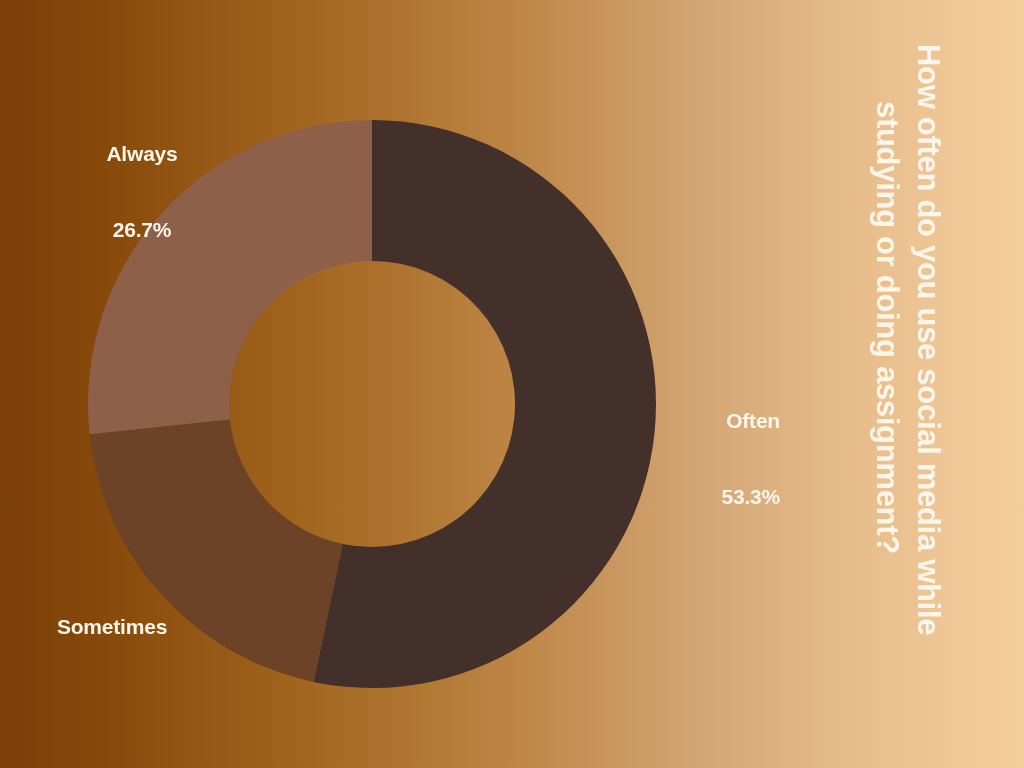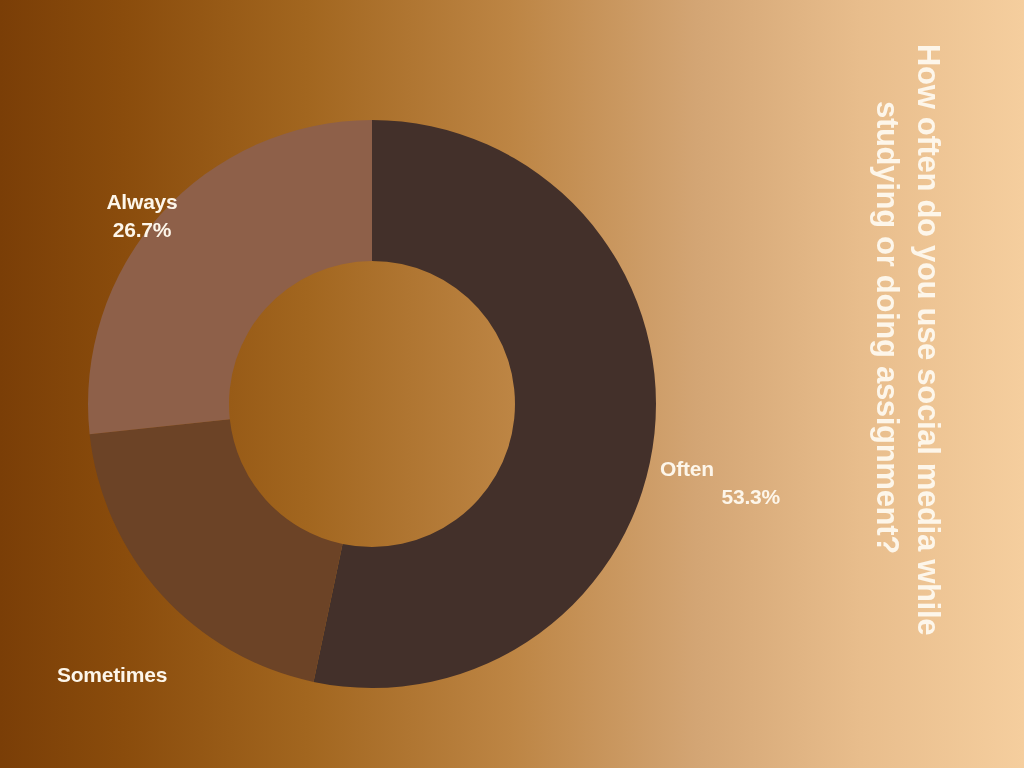--- a/index.html
+++ b/index.html
@@ -45,27 +45,27 @@
   .slice-label {
     position: absolute;
     color: #fdf6ea;
     font-weight: 700;
     font-size: 21px;
     line-height: 1.35;
     letter-spacing: -0.2px;
     text-align: center;
     white-space: nowrap;
   }
-  .slice-label .lab-name { display: block; margin-top: 48px; }
-  .slice-label .lab-val  { display: block; }
+  .slice-label .lab-name { display: block; }
+  .slice-label .lab-val  { display: block; margin-top: 48px; }
 
   #label-always    { left: 62px;  top: 140px; width: 160px; }
   #label-sometimes { left: 22px;  top: 613px; width: 180px; }
   #label-often     { left: 660px; top: 407px; width: 120px; text-align: left; }
-  #label-often .lab-name { text-align: left; }
+  #label-often .lab-name { text-align: right; }
   #label-often .lab-val  { text-align: right; }
 
   
   #title-block {
     position: absolute;
     left: 0;
     top: 0;
     width: 1024px;
     height: 768px;
     pointer-events: none;

